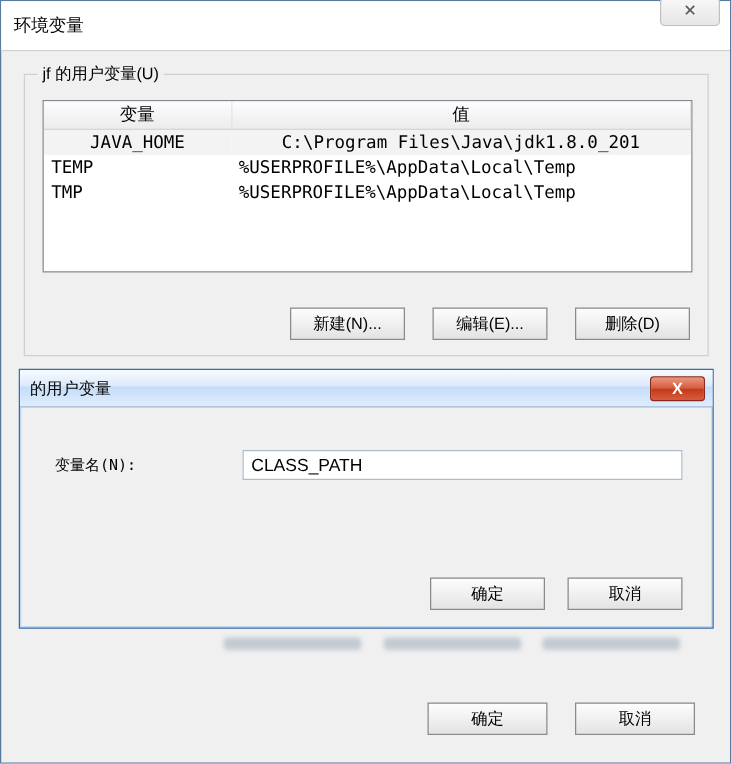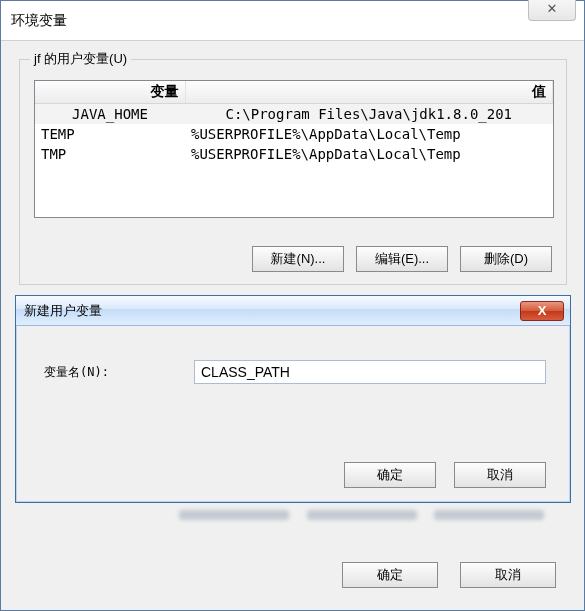--- a/index.html
+++ b/index.html
@@ -64,22 +64,22 @@
     background: #fff;
     overflow: hidden;
   }
   table {
     border-collapse: collapse;
     width: 100%;
     font-family: "SimSun", "NSimSun", monospace;
     font-size: 14px;
   }
   thead th {
-    text-align: right;
-    font-weight: bold;
+    text-align: center;
+    font-weight: normal;
     background: linear-gradient(#fdfdfd,#ececec);
     border-bottom: 1px solid #d6d6d6;
     border-right: 1px solid #e3e3e3;
     padding: 2px 6px;
     height: 20px;
   }
   tbody td {
     padding: 2px 6px;
     height: 18px;
     white-space: nowrap;
@@ -99,21 +99,21 @@
     line-height: 22px;
     text-align: center;
     padding: 0 8px;
     font-family: inherit;
     cursor: default;
   }
   .btn-row1 {
     position: absolute;
     right: 14px; bottom: 12px;
     display: flex;
-    gap: 12px;
+    gap: 22px;
   }
   
   .modal {
     position: absolute;
     left: 14px; top: 294px;
     width: 556px; height: 208px;
     border: 1px solid #3a6ea5;
     background: #f0f0f0;
     box-shadow: 0 0 0 1px #bcd3ee inset;
   }
@@ -235,21 +235,21 @@
 
     <div class="btn-row1">
       <button class="btn">新建(N)...</button>
       <button class="btn">编辑(E)...</button>
       <button class="btn">删除(D)</button>
     </div>
   </div>
 
   <div class="modal">
     <div class="modal-titlebar">
-      <span class="modal-title">新建用户变量</span>
+      <span class="modal-title">的用户变量</span>
       <div class="modal-close">
         <span>X</span>
       </div>
     </div>
 
     <div class="form-row label-name">
       <span class="form-label">变量名(N):</span>
       <input class="form-input" type="text" value="CLASS_PATH" style="">
     </div>
 

